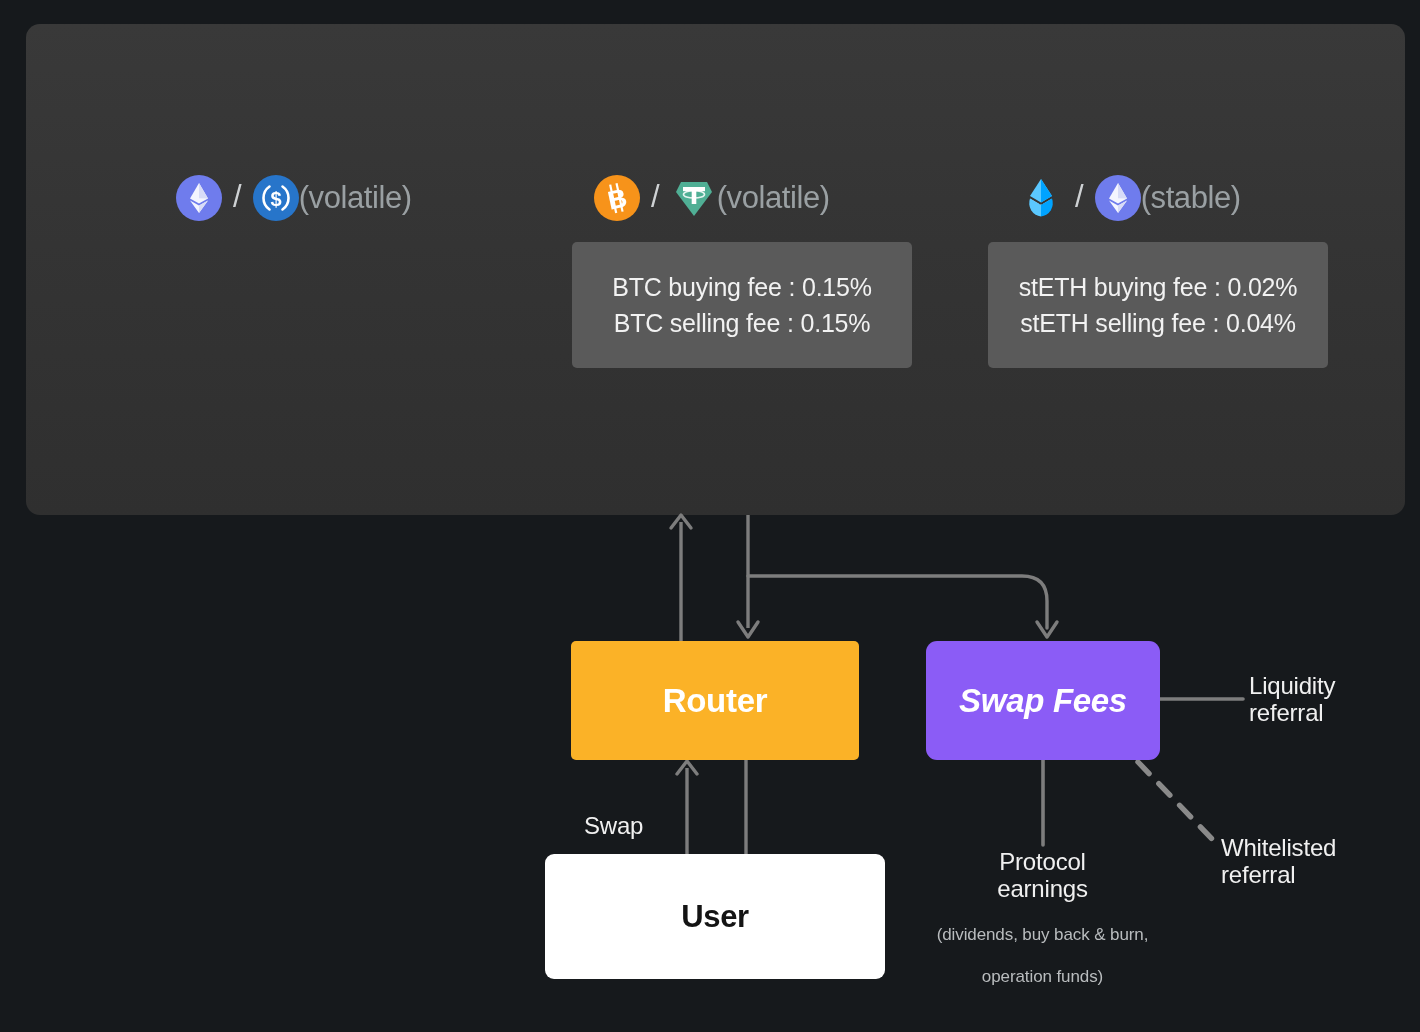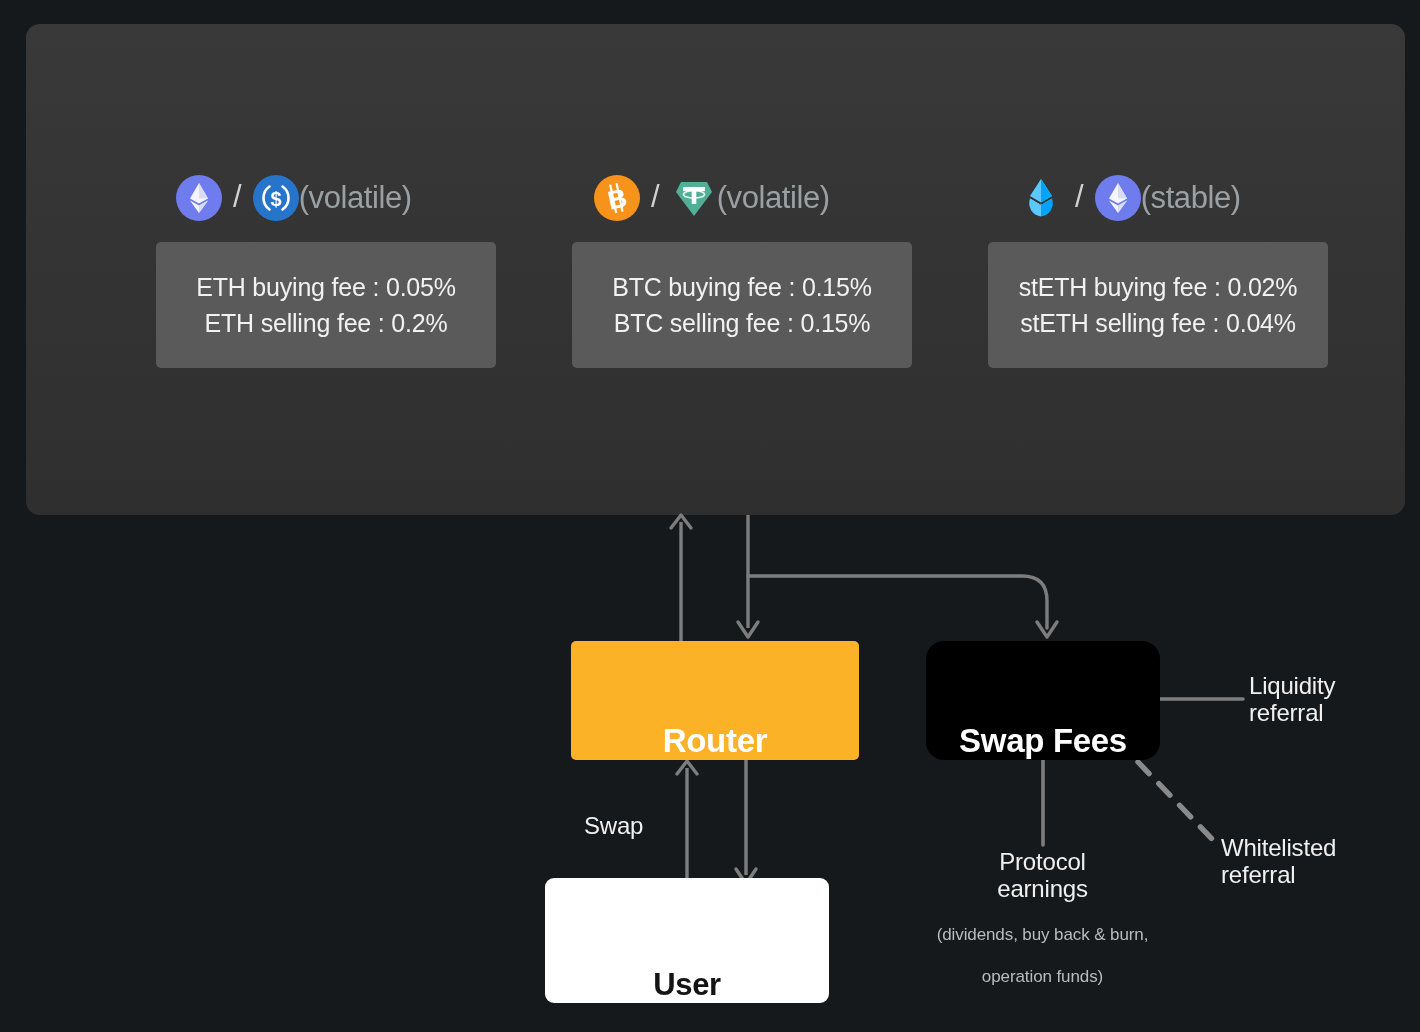--- a/index.html
+++ b/index.html
@@ -98,21 +98,21 @@
     background: #f7931a;
   }
   .c-plain { background: transparent; }
 
   .coin svg { display: block; width: 46px; height: 46px; }
 
   
   .node {
     position: absolute;
     display: flex;
-    align-items: flex-end;
+    align-items: center;
     justify-content: center;
   }
   .router-box {
     left: 571px;
     top: 641px;
     width: 288px;
     height: 119px;
     background: #fbb227;
     border-radius: 5px;
   }
@@ -120,33 +120,34 @@
     color: #ffffff;
     font-size: 33px;
     font-weight: 700;
     letter-spacing: -0.3px;
   }
   .swapfees-box {
     left: 926px;
     top: 641px;
     width: 234px;
     height: 119px;
-    background: #000000;
-    border-radius: 18px;
+    background: #8b5cf6;
+    border-radius: 11px;
+    font-style: italic;
   }
   .swapfees-box .node-label {
     color: #ffffff;
     font-size: 33px;
     font-weight: 700;
     letter-spacing: -0.3px;
   }
   .user-box {
     left: 545px;
-    top: 878px;
-    width: 284px;
+    top: 854px;
+    width: 340px;
     height: 125px;
     background: #ffffff;
     border-radius: 9px;
   }
   .user-box .node-label {
     color: #141414;
     font-size: 31px;
     font-weight: 700;
     letter-spacing: -0.3px;
   }
@@ -206,24 +207,20 @@
       <span class="slash">/</span>
       <span class="coin c-usdc">
         <svg viewBox="0 0 46 46">
           <path d="M16.5 11.5 A14 14 0 0 0 16.5 34.5" stroke="#ffffff" stroke-width="2.6" fill="none" stroke-linecap="round"></path>
           <path d="M29.5 11.5 A14 14 0 0 1 29.5 34.5" stroke="#ffffff" stroke-width="2.6" fill="none" stroke-linecap="round"></path>
           <text x="23" y="31" font-family="Liberation Sans, sans-serif" font-size="20" font-weight="bold" fill="#ffffff" text-anchor="middle">$</text>
         </svg>
       </span>
       <span class="tag">(volatile)</span>
     </div>
-    <div class="fee-box">
-      <span class="fee-line">ETH buying fee : 0.05%</span>
-      <span class="fee-line">ETH selling fee : 0.2%</span>
-    </div>
   </div>
 
   <div class="pair-group g2">
     <div class="pair-head">
       <span class="coin c-btc">
         <svg viewBox="0 0 46 46">
           <text x="23" y="33" font-family="Liberation Sans, sans-serif" font-size="26" font-weight="bold" fill="#ffffff" text-anchor="middle" transform="rotate(-12 23 23)">B</text>
           <rect x="18" y="8.5" width="2.2" height="29" fill="#ffffff" transform="rotate(-12 23 23)"></rect>
           <rect x="24.5" y="8.5" width="2.2" height="29" fill="#ffffff" transform="rotate(-12 23 23)"></rect>
         </svg>

